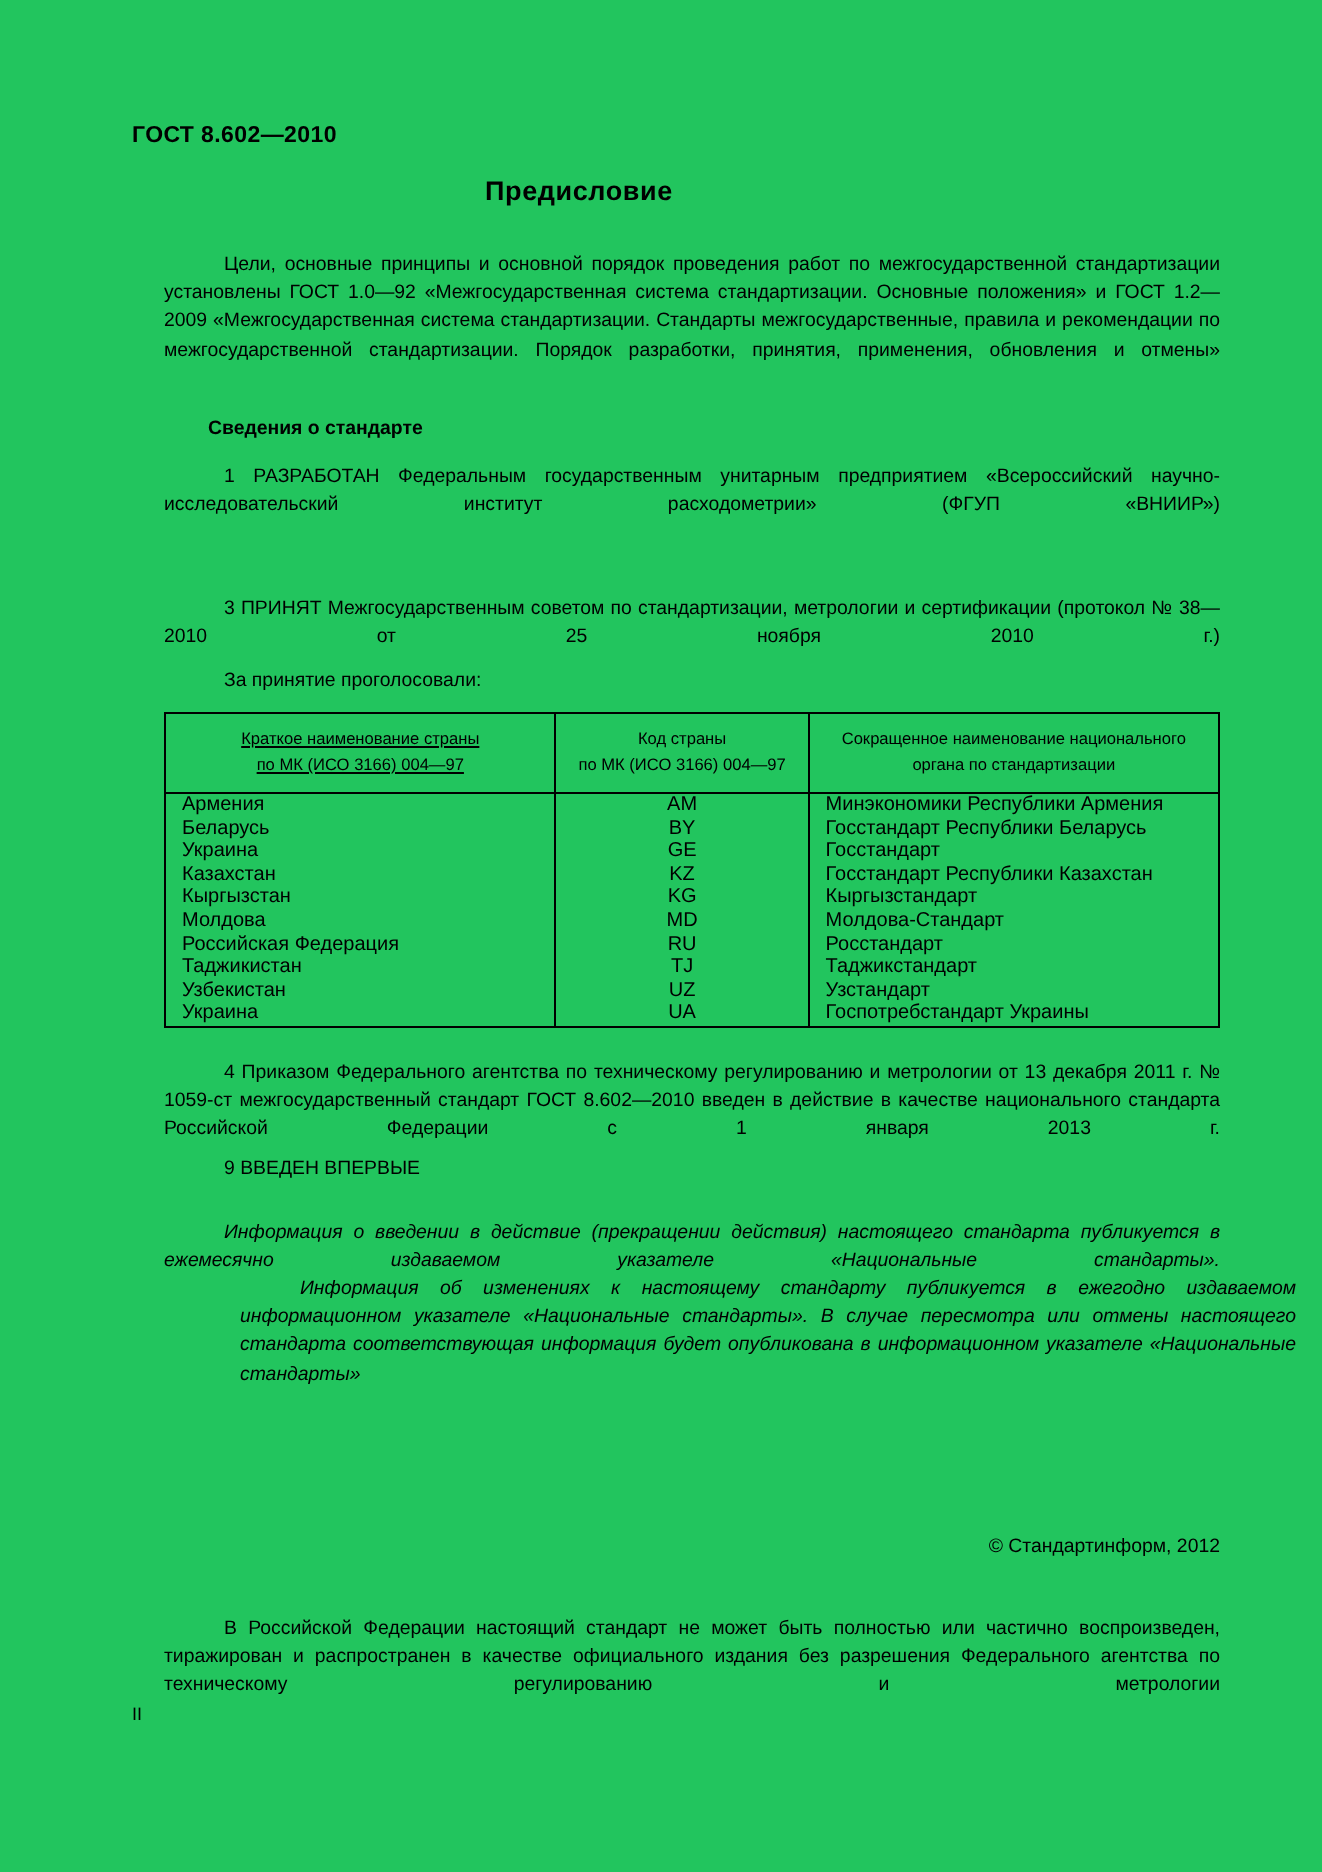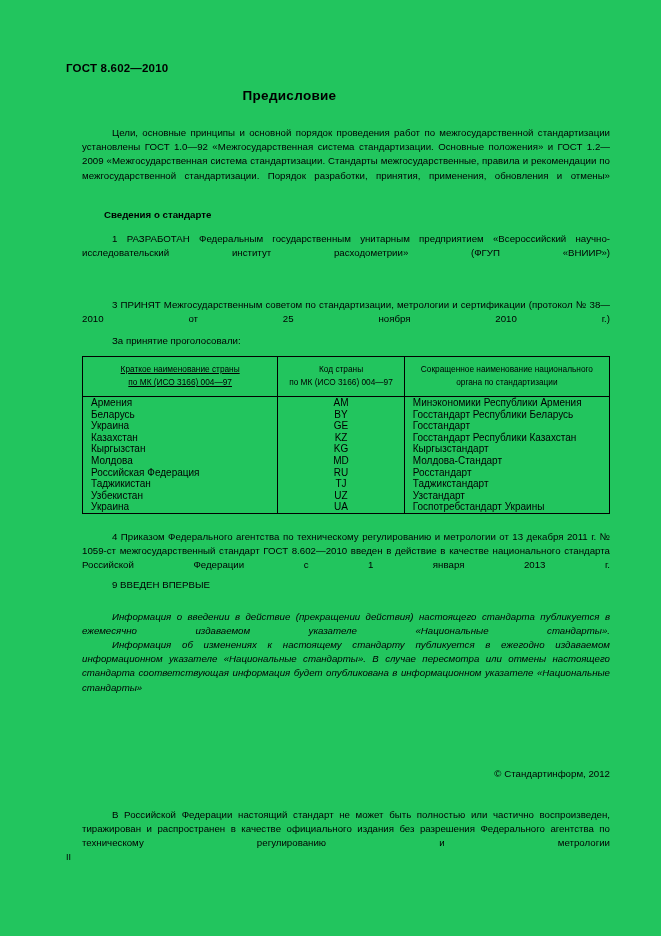--- a/index.html
+++ b/index.html
@@ -207,21 +207,21 @@
       </tr>
     </tbody>
   </table>
 
   <div class="txt col indent jfull" style="top:530px;">4  Приказом Федерального агентства по техническому регулированию и метрологии от 13 декабря 2011 г. № 1059-ст межгосударственный стандарт ГОСТ 8.602—2010 введен в действие в качестве национального стандарта Российской Федерации с 1 января 2013 г.</div>
 
   <div class="txt col indent" style="top:578px;">9  ВВЕДЕН ВПЕРВЫЕ</div>
 
   <div class="txt col indent ital jfull" style="top:610px;">Информация о введении в действие (прекращении действия) настоящего стандарта публикуется в ежемесячно издаваемом указателе «Национальные стандарты».</div>
 
-  <div class="txt col indent ital jfull" style="top:638px;">Информация об изменениях к настоящему стандарту публикуется в ежегодно издаваемом информационном указателе «Национальные стандарты». В случае пересмотра или отмены настоящего стандарта соответствующая информация будет опубликована в информационном указателе «Национальные стандарты»</div>
+  <div class="txt col indent ital jfull" style="top:638px;margin-left:38px;">Информация об изменениях к настоящему стандарту публикуется в ежегодно издаваемом информационном указателе «Национальные стандарты». В случае пересмотра или отмены настоящего стандарта соответствующая информация будет опубликована в информационном указателе «Национальные стандарты»</div>
 
   <div class="copyright">©  Стандартинформ, 2012</div>
 
   <div class="txt col indent jfull" style="top:808px;">В Российской Федерации настоящий стандарт не может быть полностью или частично воспроизведен, тиражирован и распространен в качестве официального издания без разрешения Федерального агентства по техническому регулированию и метрологии</div>
 
   <div class="page-num">II</div>
 
 </div>
 
 </body></html>

